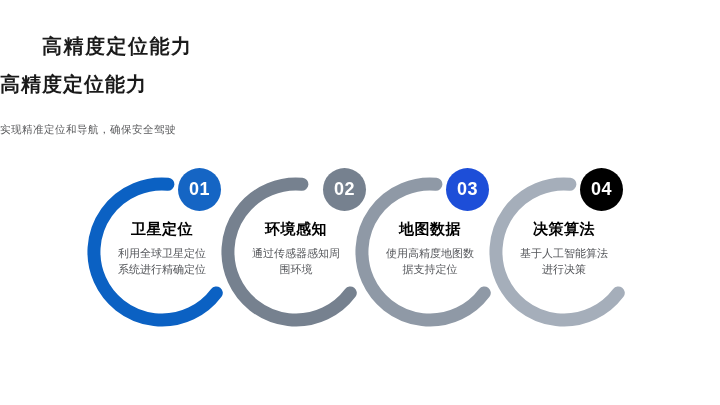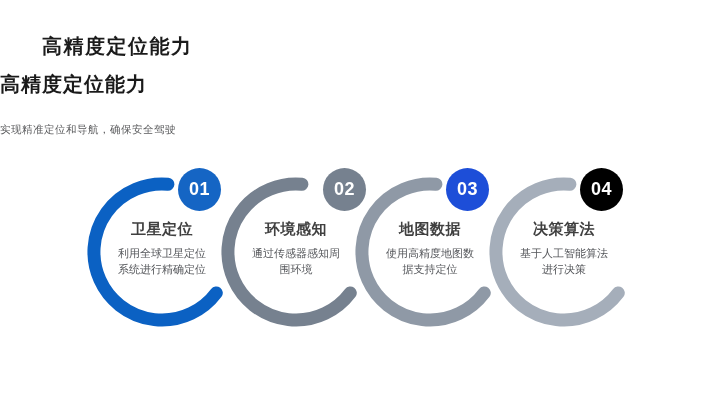--- a/index.html
+++ b/index.html
@@ -64,21 +64,21 @@
   .step-text {
     position: absolute;
     top: 220px;
     width: 130px;
     text-align: center;
   }
   .step-title {
     font-size: 15px;
     font-weight: 800;
     letter-spacing: 0.5px;
-    color: #404040;
+    color: #000000;
   }
   .step-desc {
     margin: 6px auto 11px;
     width: 92px;
     font-size: 11px;
     line-height: 16px;
     color: #54565a;
   }
 </style>
 </head>

